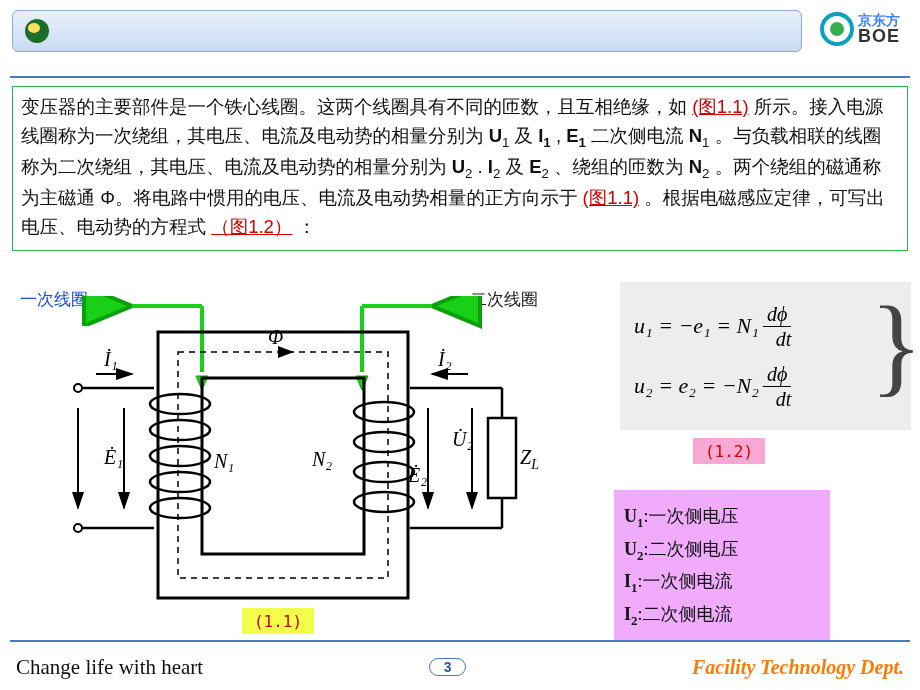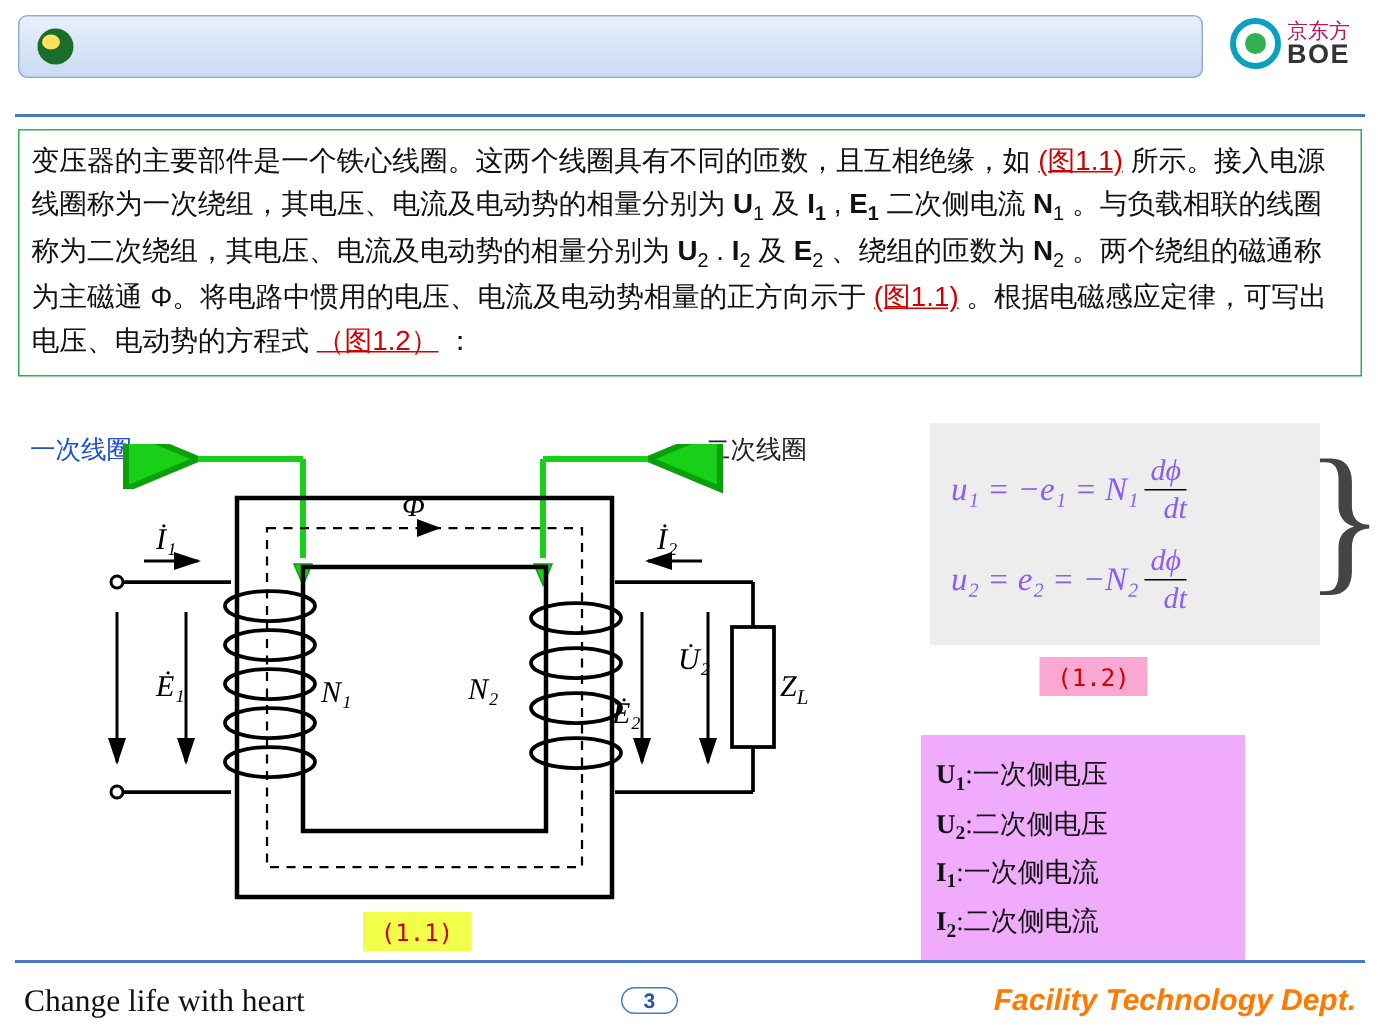--- a/index.html
+++ b/index.html
@@ -46,21 +46,21 @@
     align-items: center;
     justify-content: center;
   }
   .logo-row { display: flex; align-items: center; gap: 4px; }
   .logo-ring {
     width: 34px; height: 34px; border: 4px solid #0aa0c0; border-radius: 50%;
     display:flex;align-items:center;justify-content:center;
   }
   .logo-dot { width:14px;height:14px;background:#35b050;border-radius:50%; }
   .logo-text { display:flex;flex-direction:column;line-height:1; }
-  .logo-cn { font-size:14px;color:#be185d;font-weight:400; }
+  .logo-cn { font-size:14px;color:#3b82f6;font-weight:700; }
   .logo-en { font-size:18px;color:#333;font-weight:700;letter-spacing:1px; }
 
   .divider-top {
     position:absolute;
     top:76px;
     left:10px;
     width:900px;
     height:2px;
     background:#4878c0;
   }
@@ -114,27 +114,27 @@
     background:#f9a8d4;
     display:flex;align-items:center;justify-content:center;
     color:#d00000;
     font-family:monospace;
     font-size:16px;
   }
 
   .eq-box {
     position:absolute;
     top:282px; left:620px;
-    width:260px; height:148px;
+    width:291px; height:148px;
     background:#ededed;
     padding:14px 18px 14px 14px;
     font-family:"Times New Roman", serif;
     font-style:italic;
     font-size:22px;
-    color:#8b5cf6;
+    color:#000000;
   }
   .eq-row { display:flex; align-items:center; height:60px; }
   .frac { display:inline-flex; flex-direction:column; align-items:flex-end; font-size:20px; line-height:1; margin-left:4px;}
   .frac .num { border-bottom:1.5px solid #000; padding:0 4px 2px; }
   .frac .den { padding-top:2px; }
   .eq-brace {
     position:absolute;
     top:290px; left:870px;
     font-size:110px;
     font-family:"Times New Roman",serif;
@@ -174,21 +174,21 @@
     border:1.5px solid #4878c0;
     border-radius:10px;
     padding:0 14px;
     color:#2a55a0;
     font-family:Arial,sans-serif;
     font-size:14px;
     font-weight:700;
     background:#fff;
   }
   .footer-right {
-    font-family:Liberation Sans, sans-serif;
+    font-family:Liberation Serif, serif;
     font-size:20px;
     font-weight:700;
     font-style:italic;
     color:#ff7a00;
   }
 </style>
 </head>
 <body>
 
 <div class="header-bar">

